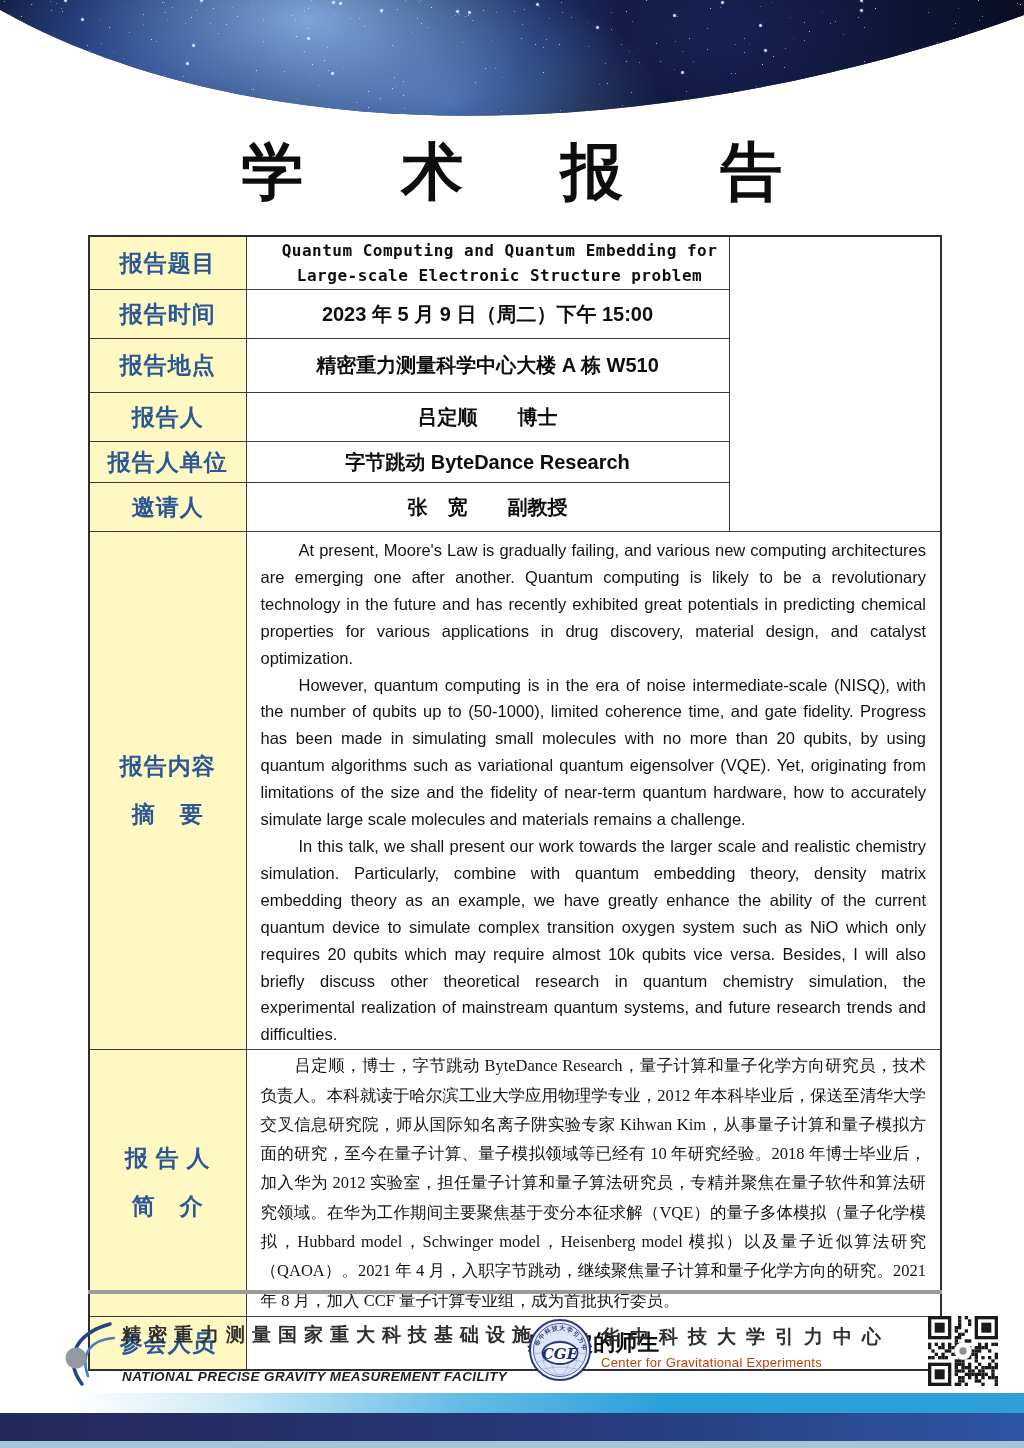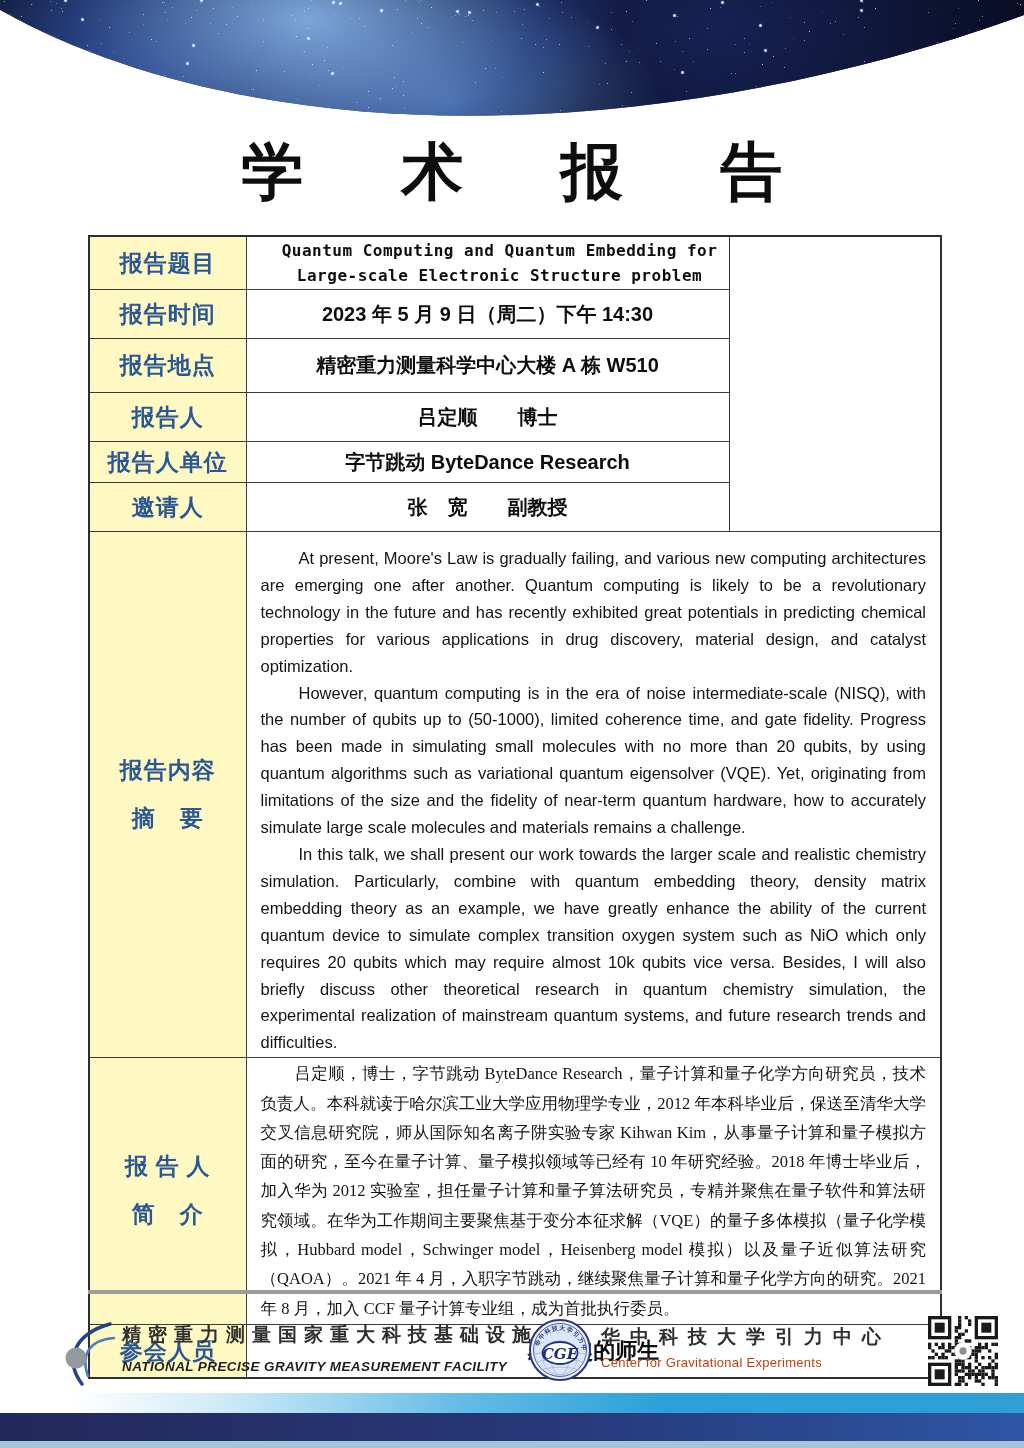--- a/index.html
+++ b/index.html
@@ -42,21 +42,21 @@
   td.val{
     text-align:center;color:#0e0e0e;font-weight:bold;font-size:20px;
   }
   .title-line{
     display:block;font-family:"DejaVu Sans Mono","Liberation Mono",monospace;
     font-weight:600;font-size:16px;line-height:25px;letter-spacing:0.5px;text-align:center;margin-left:24px;
   }
   .lbl-stack div{line-height:34px;font-family:Liberation Serif, serif;}
   .lbl-stack .gap{height:14px;}
   td.longtext{vertical-align:top;}
-  .abstract-body{padding:12px 13px 0 13px;}
+  .abstract-body{padding:4px 13px 0 13px;}
   .abstract-body p{
     margin:0;font-size:16.5px;line-height:26.9px;color:#141414;
     text-align:justify;text-indent:38px;font-weight:500;
   }
   .bio-body{
     padding:0 13px 0 13px;font-family:"Liberation Serif","DejaVu Serif",serif;
     font-size:16.5px;line-height:29.3px;color:#141414;text-align:justify;text-indent:34px;
   }
   
   td.photo-cell{padding:0;}
@@ -65,21 +65,21 @@
     background:
       repeating-linear-gradient(90deg, rgba(0,0,0,0) 0 44px, rgba(55,35,15,.30) 44px 66px),
       repeating-linear-gradient(90deg, #35291b 0 5px, #9c7846 5px 10px, #bb945f 10px 18px, #8a6a40 18px 22px);
   }
   .photo-frame svg{position:absolute;left:0;top:0;width:100%;height:100%;}
   
   .footer{position:absolute;left:0;top:1316px;width:1024px;height:76px;}
   .facility-icon{position:absolute;left:60px;top:4px;}
   .facility-text{position:absolute;left:122px;top:6px;}
   .facility-cn{font-size:19px;font-weight:bold;color:#2f2f2f;letter-spacing:7px;white-space:nowrap;}
-  .facility-en{font-size:13.5px;font-weight:bold;font-style:italic;color:#1f1f1f;margin-top:11px;letter-spacing:0.4px;white-space:nowrap;}
+  .facility-en{font-size:13.5px;font-weight:bold;font-style:italic;color:#1f1f1f;margin-top:21px;letter-spacing:0.4px;white-space:nowrap;}
   .cge-logo{position:absolute;left:528px;top:2px;}
   .cge-text{position:absolute;left:601px;top:8px;}
   .cge-cn{font-size:19px;font-weight:bold;color:#2f2f2f;letter-spacing:10px;white-space:nowrap;}
   .cge-en{font-size:13px;color:#c2410c;margin-top:5px;letter-spacing:0.3px;white-space:nowrap;}
   .qr-code{position:absolute;left:928px;top:1316px;width:70px;height:70px;}
   
   .band-light{
     position:absolute;left:0;top:1393px;width:1024px;height:20px;
     background:linear-gradient(90deg,#ffffff 0%,#ffffff 7%,#cdeaf7 22%,#64bce6 45%,#2aa0d8 65%,#2f9fd6 100%);
   }
@@ -129,21 +129,21 @@
           <path d="M87,170 Q106,181 126,170 Q106,176 87,170 Z" fill="#ffffff"></path>
           <path d="M90,182 L90,210 Q106,219 122,210 L122,182 Q106,194 90,182 Z" fill="#d9a173"></path>
           <path d="M14,297 C20,244 52,222 86,215 Q106,228 126,215 C162,222 194,244 200,297 Z" fill="#f4f1ea"></path>
           <path d="M86,215 Q106,230 126,215" stroke="#dcd8cc" stroke-width="2" fill="none"></path>
         </svg>
       </div>
     </td>
   </tr>
   <tr style="height:49px">
     <td class="lbl">报告时间</td>
-    <td class="val">2023 年 5 月 9 日（周二）下午 14:30</td>
+    <td class="val">2023 年 5 月 9 日（周二）下午 15:00</td>
   </tr>
   <tr style="height:54px">
     <td class="lbl">报告地点</td>
     <td class="val">精密重力测量科学中心大楼 A 栋 W510</td>
   </tr>
   <tr style="height:49px">
     <td class="lbl">报告人</td>
     <td class="val">吕定顺　　博士</td>
   </tr>
   <tr style="height:41px">

